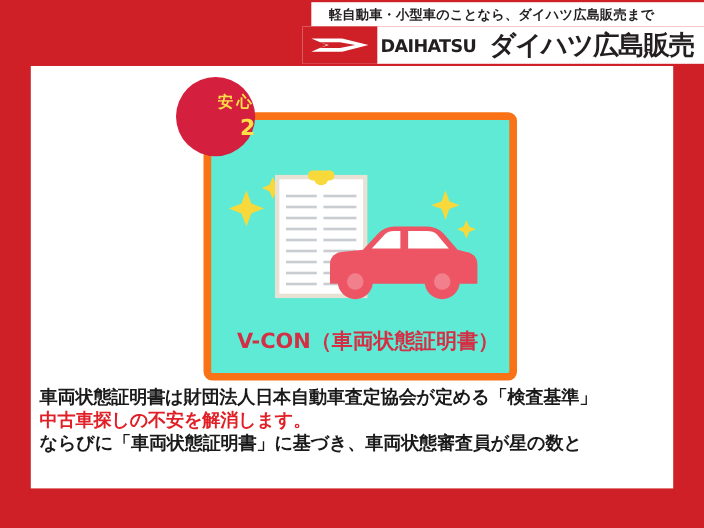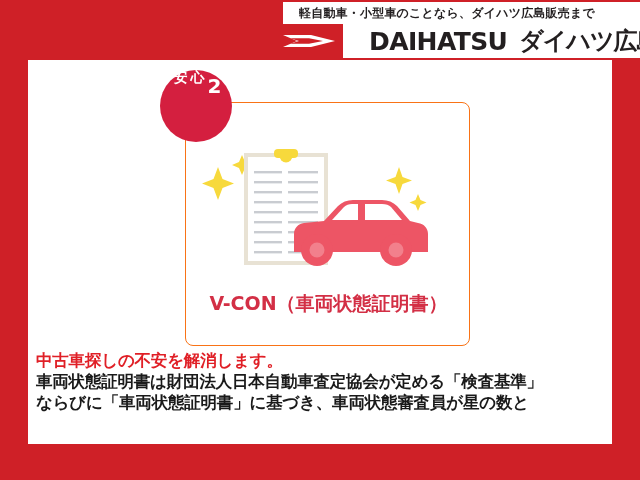--- a/index.html
+++ b/index.html
@@ -57,25 +57,25 @@
     width: 68px;
     height: 34px;
     background: #cf2027;
     display: flex;
     align-items: center;
     justify-content: center;
     flex: none;
   }
   #logo-mark svg { display: block; }
   #brand-word {
-    font-size: 25px;
+    font-size: 16px;
     font-weight: 700;
     color: #231f20;
     letter-spacing: -0.6px;
-    margin-left: 26px;
+    margin-left: 3px;
     white-space: nowrap;
     font-family: "DejaVu Sans", "Liberation Sans", sans-serif;
   }
   #dealer-word {
     font-size: 24px;
     font-weight: 700;
     color: #231f20;
     letter-spacing: -1px;
     margin-left: 12px;
     white-space: nowrap;
@@ -93,24 +93,24 @@
 
   
   #badge {
     position: absolute;
     left: 160px;
     top: 70px;
     width: 72px;
     height: 72px;
     border-radius: 50%;
     background: #d41f3f;
-    color: #ffffff;
-    display: flex;
-    flex-direction: row;
-    align-items: flex-start;
+    color: #fde047;
+    display: flex;
+    flex-direction: column;
+    align-items: flex-end;
     justify-content: center;
     z-index: 5;
   }
   #badge-label {
     font-size: 14px;
     font-weight: 700;
     letter-spacing: 3px;
     padding-left: 3px;
     line-height: 1;
   }
@@ -121,22 +121,22 @@
     margin-top: 6px;
   }
 
   
   #card {
     position: absolute;
     left: 185px;
     top: 102px;
     width: 285px;
     height: 244px;
-    background: #ffffff;
-    border: 1px solid #f97316;
+    background: #5eead4;
+    border: 7px solid #f97316;
     border-radius: 8px;
     box-sizing: border-box;
   }
   #illustration {
     position: absolute;
     left: 0; top: 18px;
     width: 285px;
     height: 150px;
   }
   #vcon-caption {
@@ -274,18 +274,18 @@
         </g>
 
       </svg>
     </span>
 
     <div id="vcon-caption">V-CON（車両状態証明書）</div>
 
   </div>
 
   <div id="copy">
+    <div class="copy-line">車両状態証明書は財団法人日本自動車査定協会が定める「検査基準」</div>
     <div class="copy-line headline">中古車探しの不安を解消します。</div>
-    <div class="copy-line">車両状態証明書は財団法人日本自動車査定協会が定める「検査基準」</div>
     <div class="copy-line">ならびに「車両状態証明書」に基づき、車両状態審査員が星の数と</div>
   </div>
 
 </div>
 
 </body></html>

